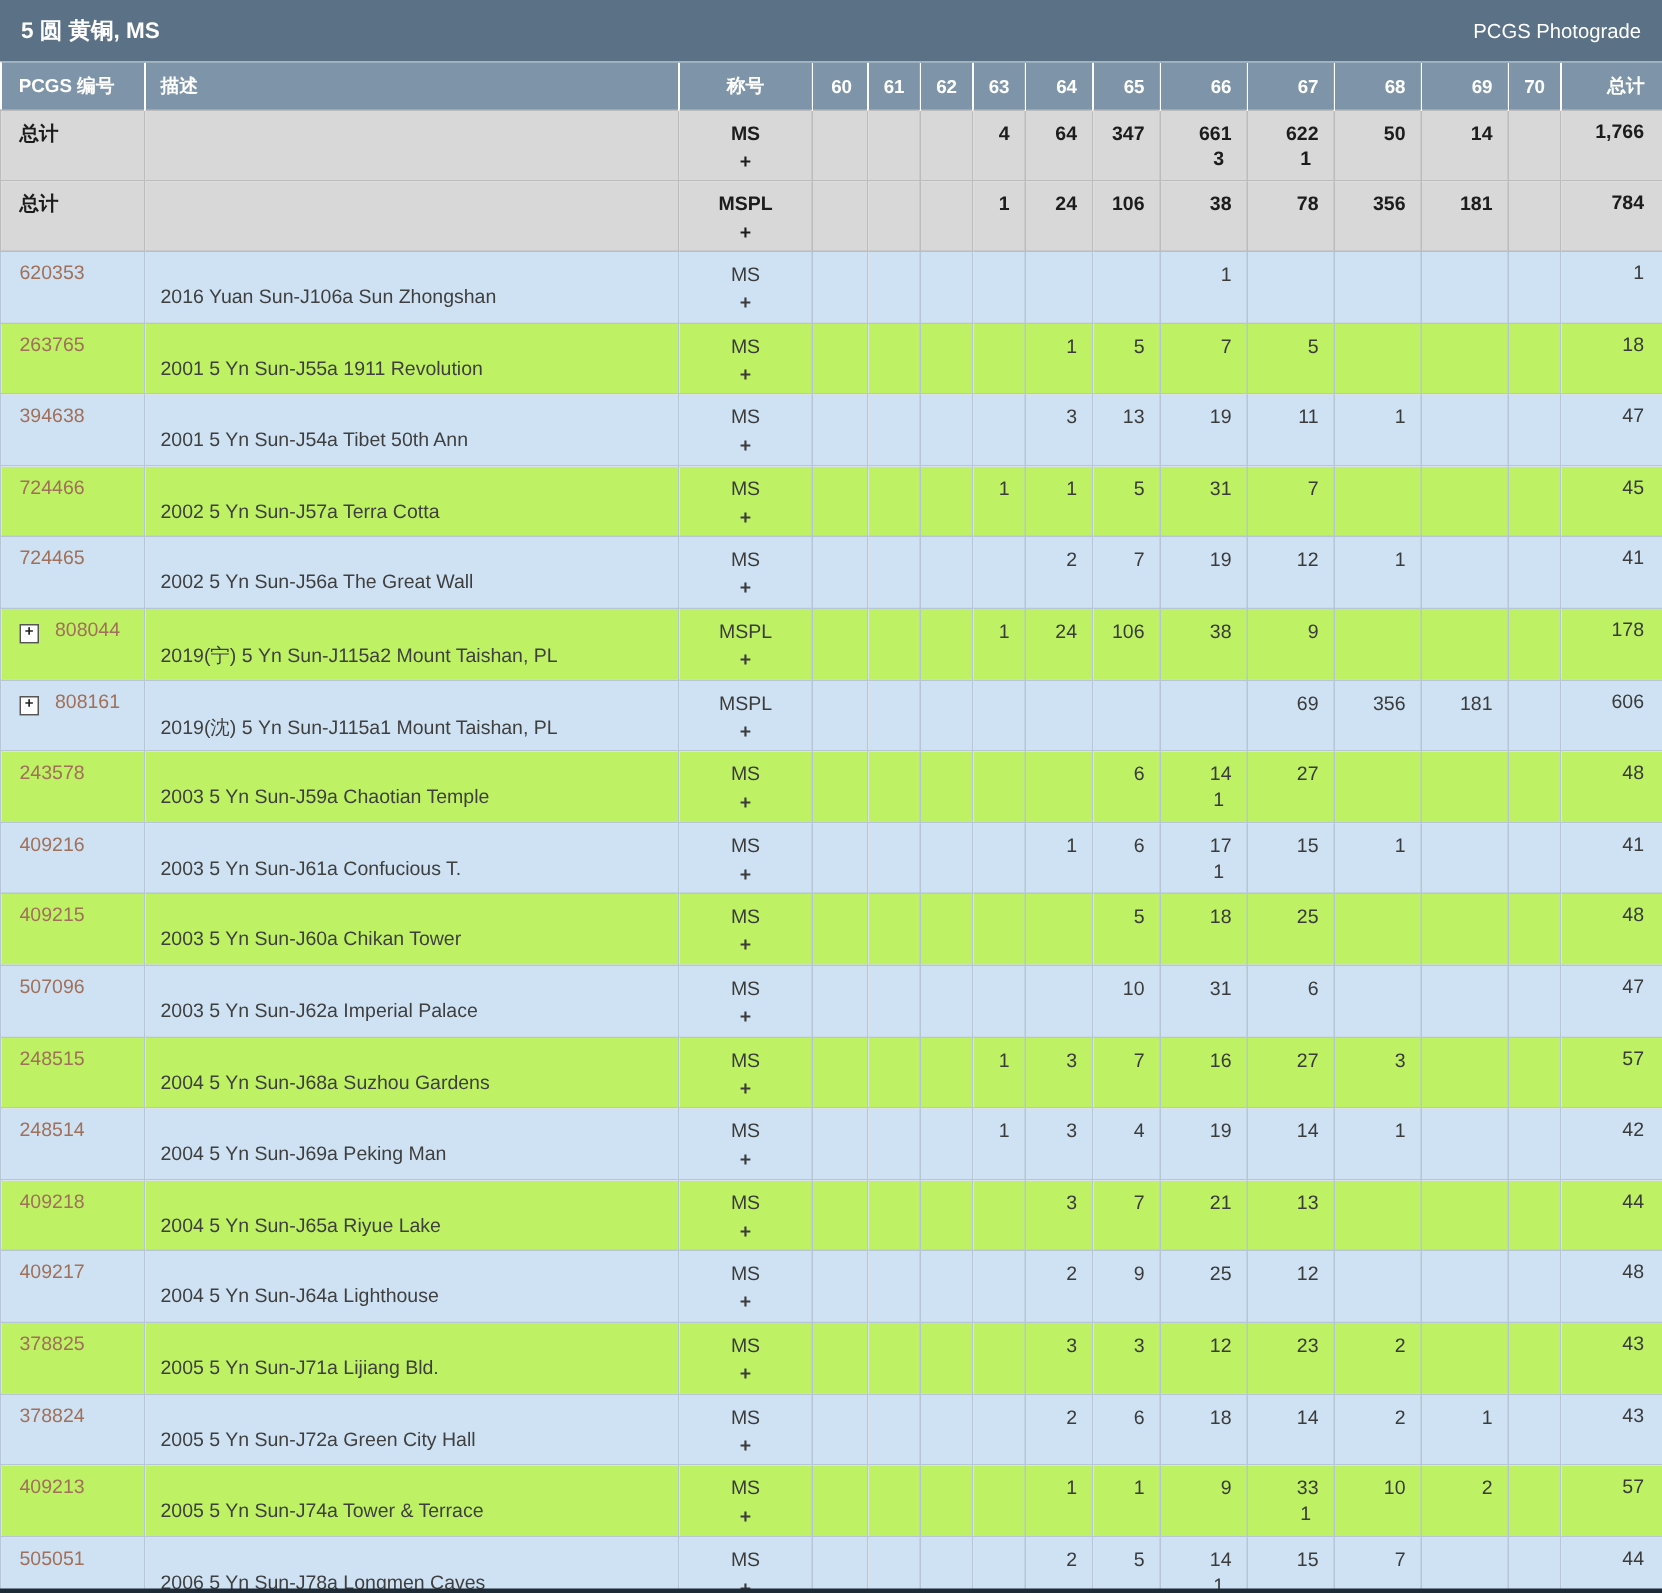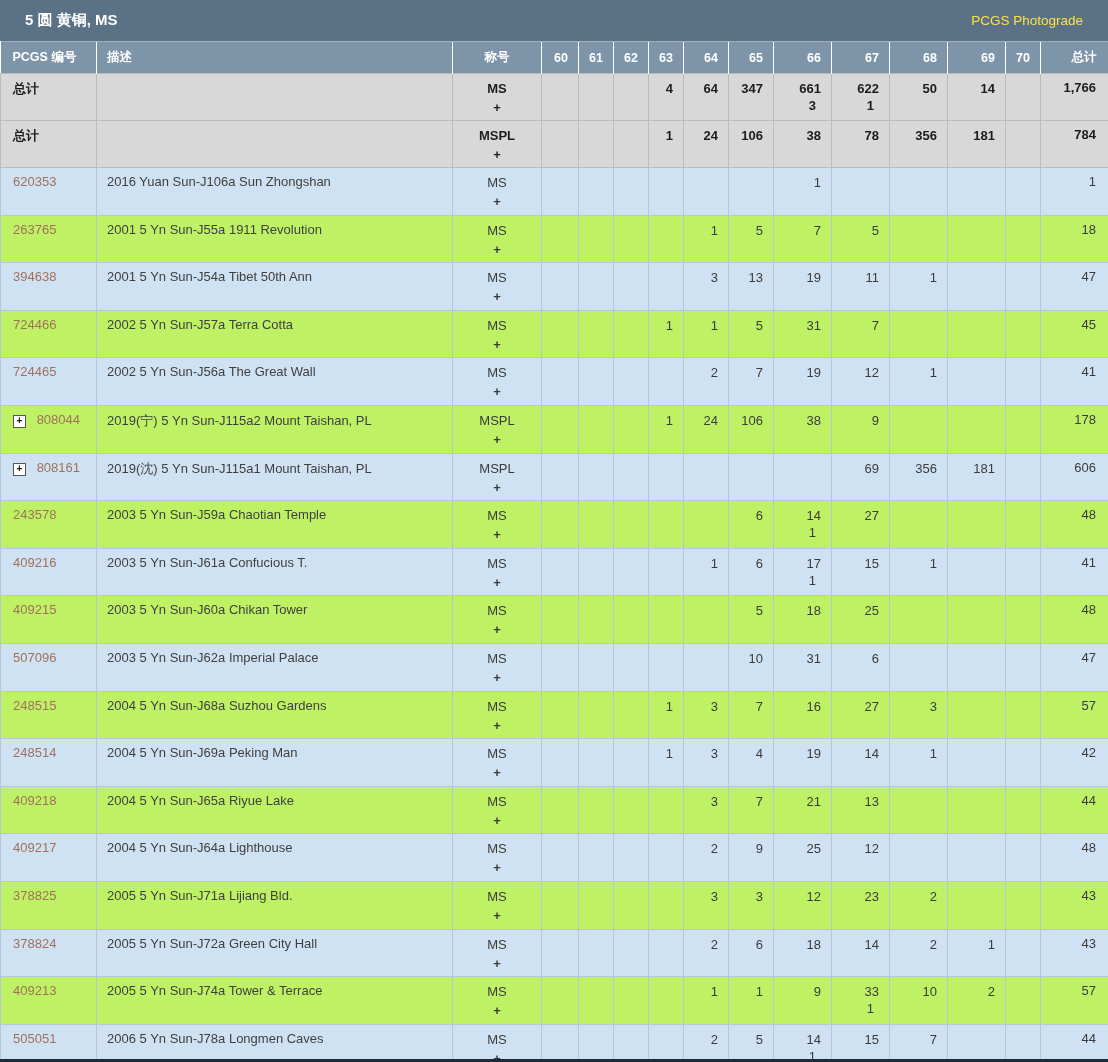--- a/index.html
+++ b/index.html
@@ -3,24 +3,24 @@
 <meta charset="utf-8">
 <style>
   html,body { margin:0; padding:0; }
   body {
     width:1108px; height:1062px; overflow:hidden; position:relative;
     background:#ffffff;
     font-family:"Liberation Sans","DejaVu Sans",sans-serif;
   }
   .title-bar {
     height:41px; background:#5a7186; display:flex; align-items:center;
-    justify-content:space-between; padding:0 25px; box-sizing:border-box;
+    justify-content:space-between; padding:0 14px; box-sizing:border-box;
   }
   .title-bar .title { color:#ffffff; font-size:15px; font-weight:bold; }
-  .title-bar .right-label { color:#fde047; font-size:13.5px; }
+  .title-bar .right-label { color:#ffffff; font-size:13.5px; }
 
   table { width:1108px; border-collapse:collapse; table-layout:fixed; }
   thead th {
     background:#7e95a9; color:#ffffff; font-size:12.5px; font-weight:bold;
     height:31px; padding:0; border-left:1px solid rgba(255,255,255,.28);
     border-top:1px solid #9db0c0; white-space:nowrap; overflow:hidden;
   }
   th.h-pcgs { text-align:left; padding-left:12px; border-left:none; }
   th.h-desc { text-align:left; padding-left:10px; }
   th.h-desig { text-align:center; }
@@ -39,21 +39,21 @@
 
   td.c-pcgs { padding:6px 0 0 12px; white-space:nowrap; }
   .pcgs-link { color:#a1705a; text-decoration:none; cursor:pointer; }
   .sum-label { color:#1c1c1c; }
   .expand-icon {
     display:inline-block; width:11px; height:11px; line-height:10px;
     text-align:center; font-size:10px; font-weight:bold; color:#222;
     background:#fdfdfd; border:1px solid #555; margin-right:7px;
     box-sizing:content-box;
   }
-  td.c-desc { padding:6px 0 0 10px; color:#3f3f3f; white-space:nowrap;margin-top:24px; }
+  td.c-desc { padding:22px 0 0 10px; color:#3f3f3f; white-space:nowrap;margin-top:24px; }
   td.c-desig { text-align:center; padding-top:5px; line-height:19px; }
   .plus { font-weight:bold; }
   td.c-g { text-align:right; padding:6px 10px 0 0; line-height:17px; }
   .g-sub { padding-right:5px; }
   td.c-total { text-align:right; padding:6px 12px 0 0; }
 
   .watermark {
     position:absolute; right:6px; top:1066px; font-size:27px; font-weight:bold;
     color:rgba(233,158,94,.8); text-shadow:0 0 2px rgba(255,255,255,.65);
     letter-spacing:.5px; pointer-events:none; white-space:nowrap;

